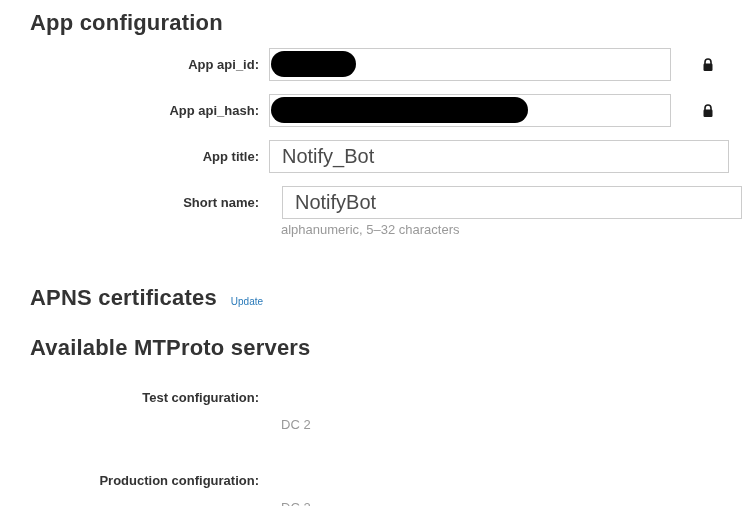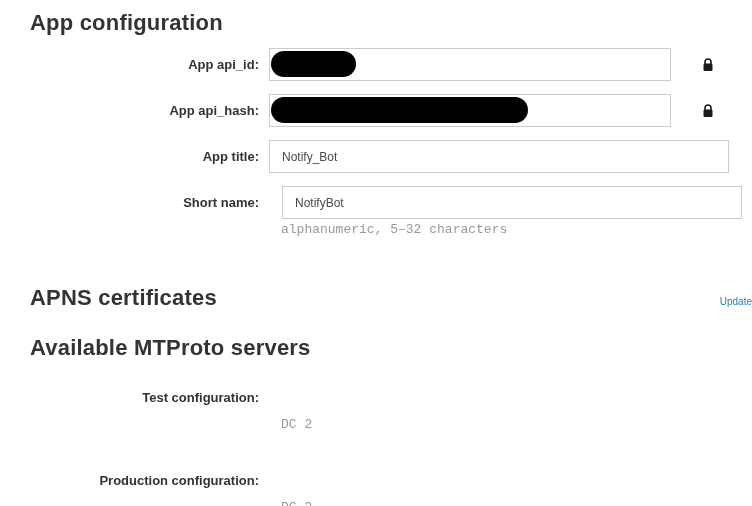--- a/index.html
+++ b/index.html
@@ -21,21 +21,20 @@
     color: #333333;
     letter-spacing: 0.2px;
   }
   .heading-main {
     margin: 10px 0 12px 14px;
   }
   .heading-row {
     display: flex;
     align-items: baseline;
     margin: 48px 0 0 14px;
-    justify-content: space-between;
   }
   .heading-mtproto {
     margin: 24px 0 20px 14px;
   }
   .update-link {
     font-size: 10px;
     color: #2a7ab9;
     text-decoration: none;
     margin-left: 14px;
     cursor: pointer;
@@ -57,21 +56,21 @@
   .input-wrap {
     position: relative;
     margin-left: 10px;
   }
   .text-input {
     height: 33px;
     width: 460px;
     border: 1px solid #cccccc;
     background: #ffffff;
     font-family: "Liberation Sans", sans-serif;
-    font-size: 12px;
+    font-size: 20px;
     color: #4a4a4a;
     padding: 0 12px;
     outline: none;
   }
   .text-input.short { width: 402px; }
   .text-input.bold-value { font-weight: bold; color: #444444; }
   .redaction {
     position: absolute;
     top: 3px;
     left: 2px;
@@ -84,21 +83,20 @@
   .lock {
     margin-left: 31px;
     display: inline-flex;
     align-items: center;
   }
   .hint {
     margin: 3px 0 0 253px;
     padding-left: 12px;
     font-size: 13px;
     color: #999999;
-    font-family: Liberation Mono, monospace;
   }
   .hint-block { margin-bottom: 0; gap: 13px; }
   .spacer-after-hint { height: 32px; }
 </style>
 </head>
 <body>
 
 <div class="page">
 
   <h1 class="section-title heading-main">App configuration</h1>

